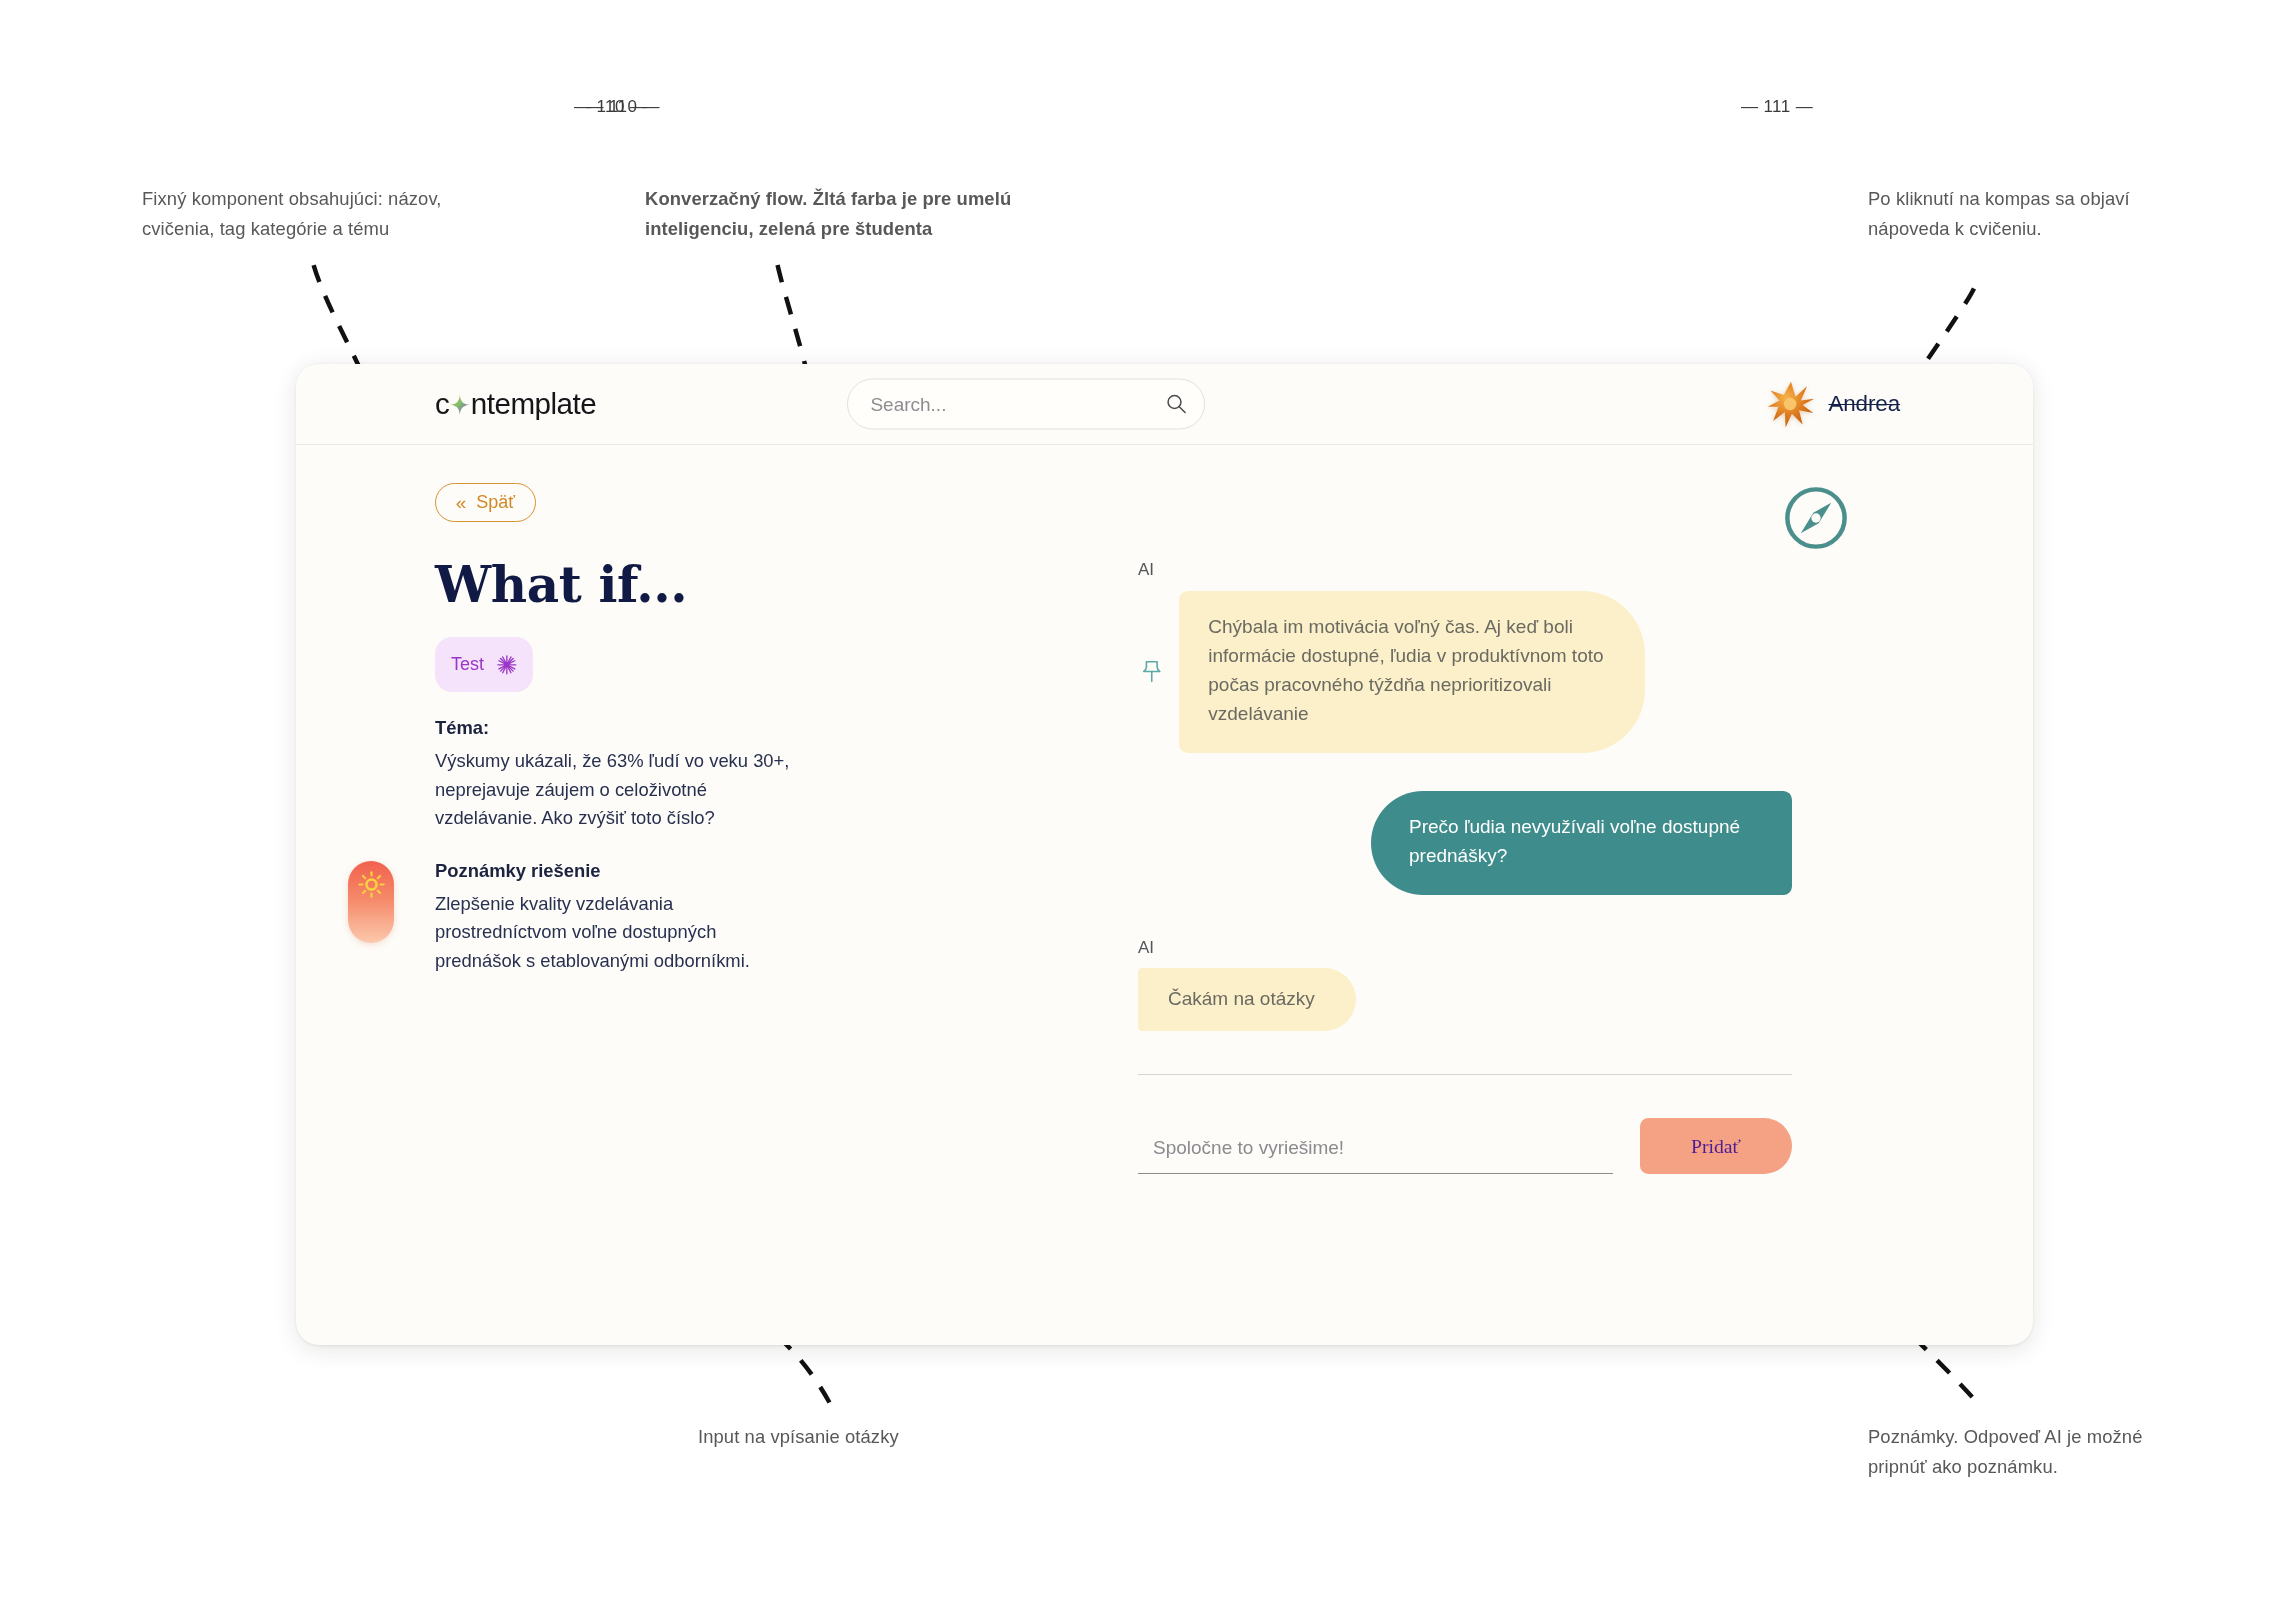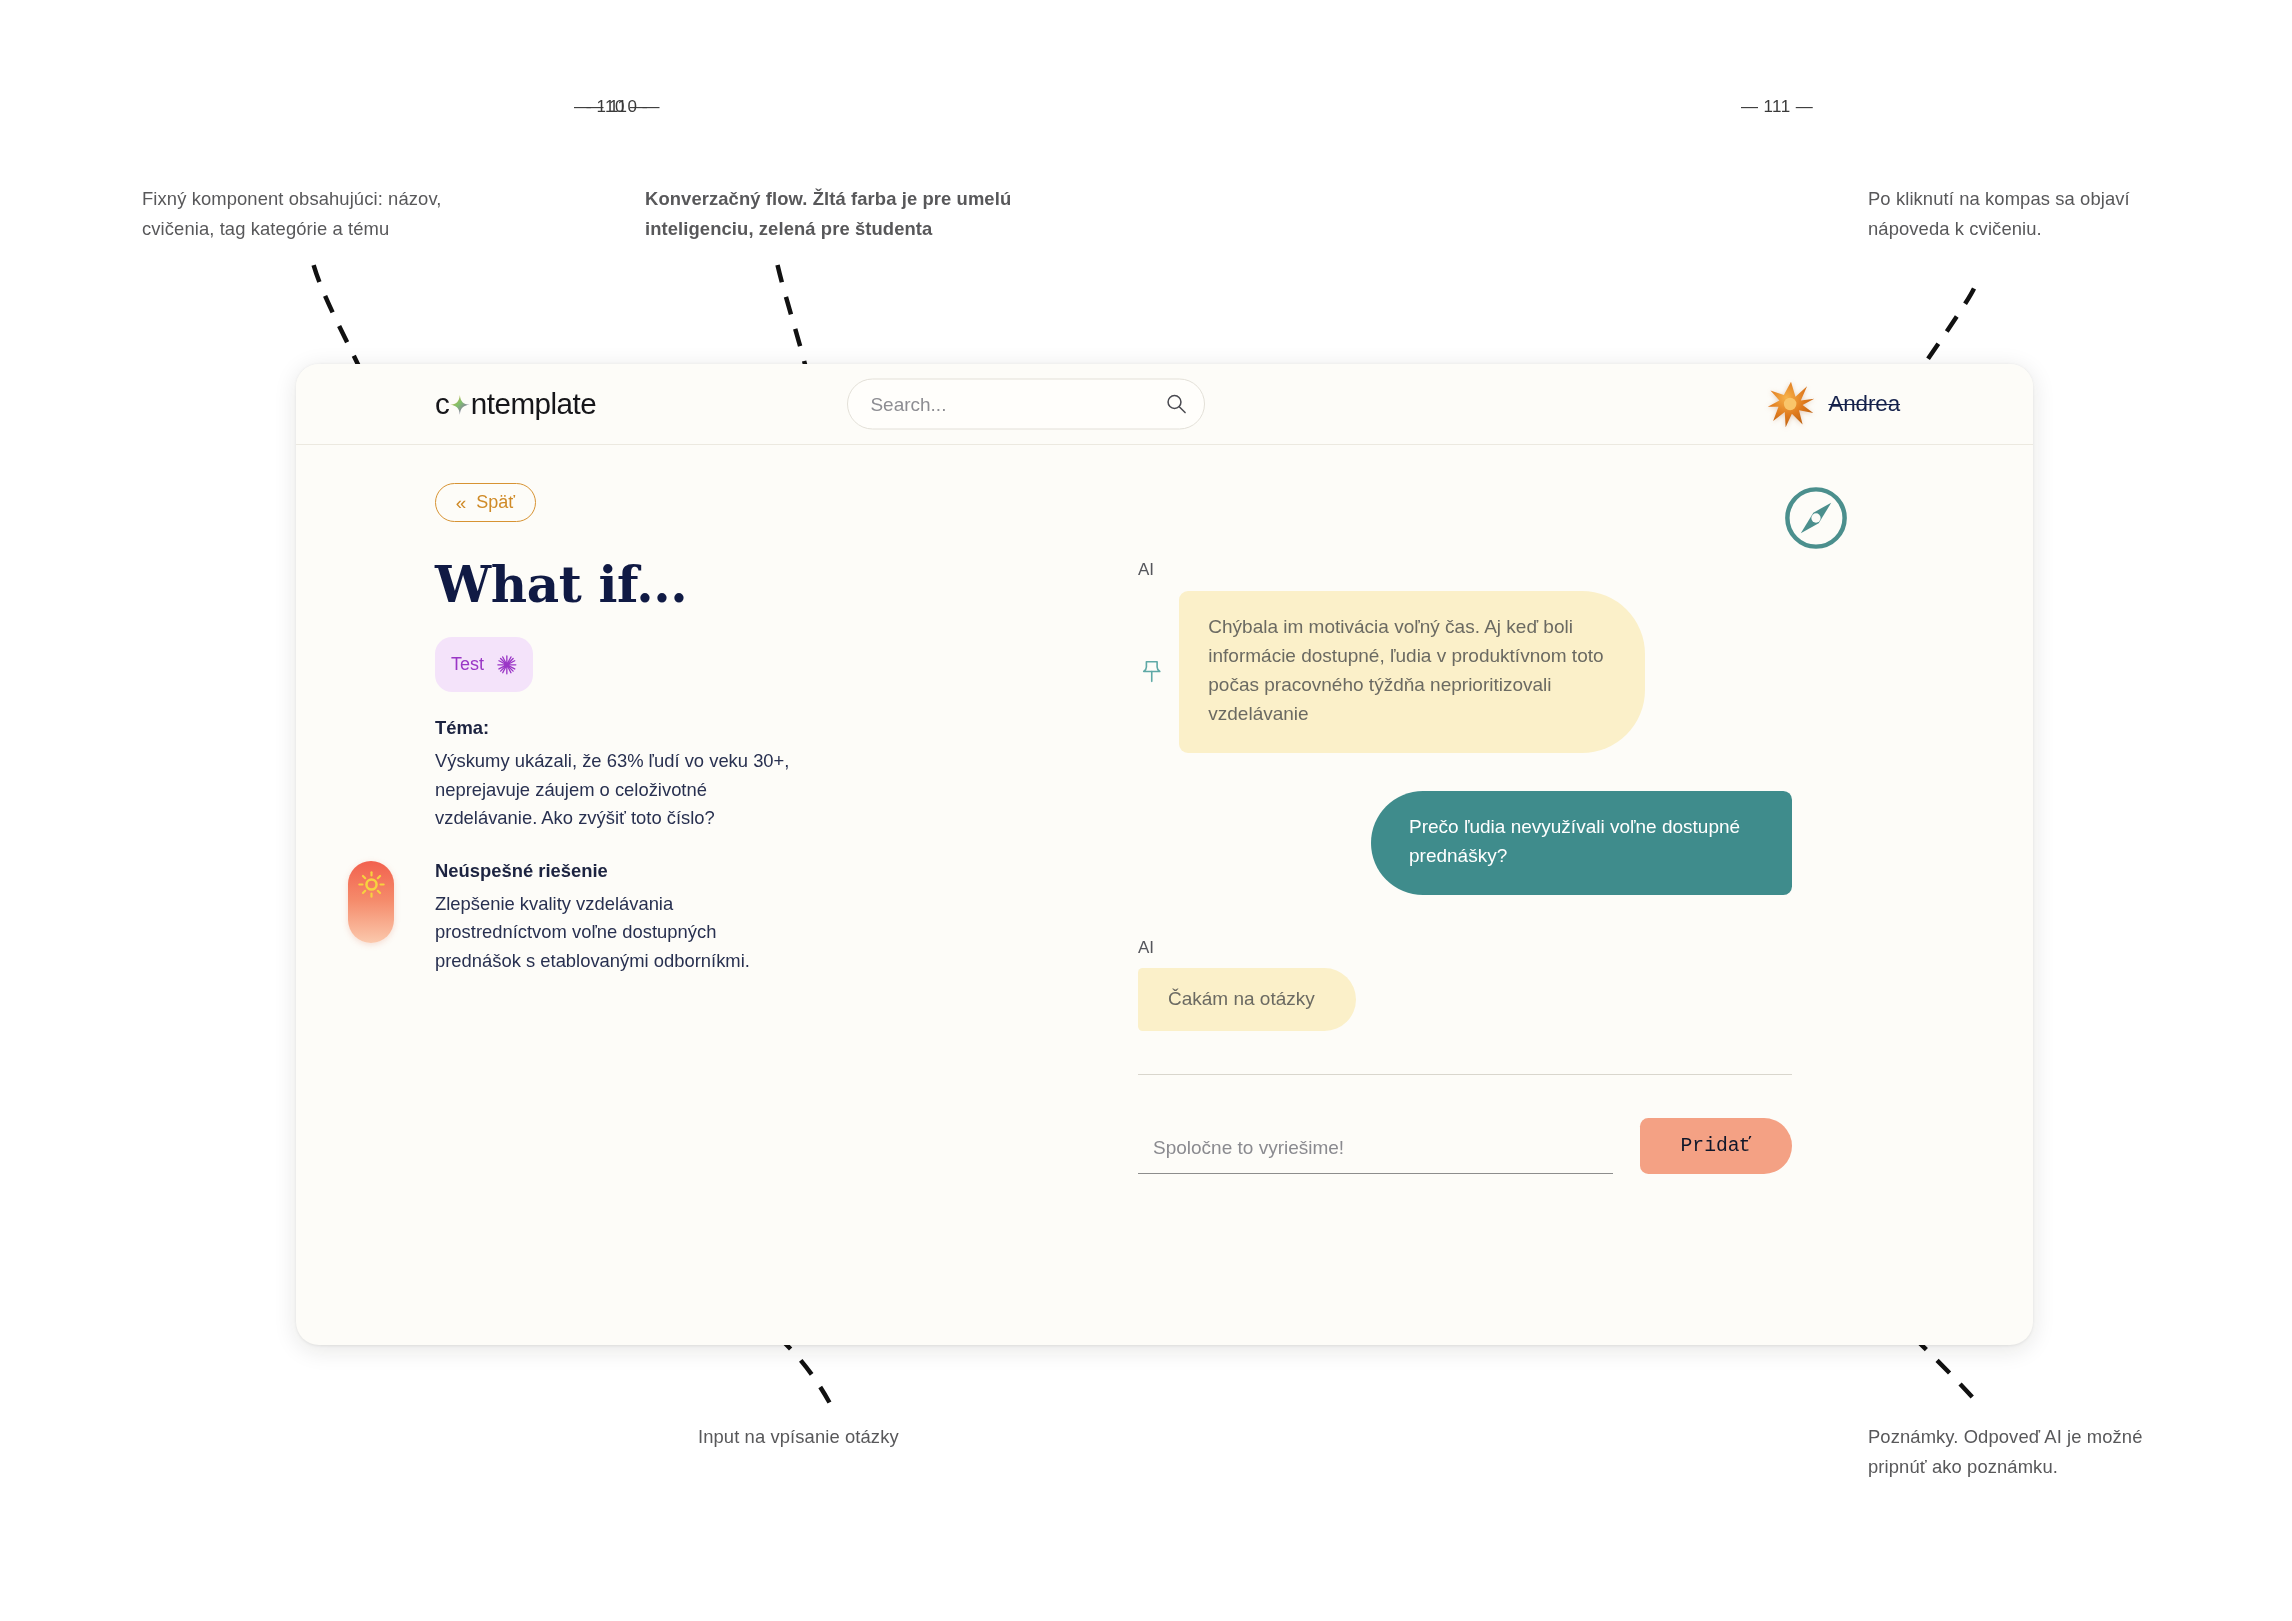--- a/index.html
+++ b/index.html
@@ -248,22 +248,22 @@
     color: #6e6e73;
     padding: 7.2px 3.6px 14.3px 15px;
   }
   .txt-field::placeholder { color: #8a8a8f; }
   .add-btn {
     flex: 0 0 auto;
     height: 56px; width: 152px;
     border: 0;
     border-radius: 10.7px 36px 36px 10.7px;
     background: #f4a184;
-    color: #0f172a;
-    font-family: Liberation Mono, monospace;
+    color: #4c1d95;
+    font-family: Liberation Serif, serif;
     font-size: 19.7px;
     cursor: pointer;
   }
 
   
   .compass {
     position: absolute; left: 1782px; top: 484px;
     width: 68px; height: 68px;
     cursor: pointer;
   }
@@ -384,21 +384,21 @@
                 <line x1="1.5" y1="15" x2="5" y2="15"></line>
                 <line x1="25" y1="15" x2="28.5" y2="15"></line>
                 <line x1="5.5" y1="5.5" x2="8" y2="8"></line>
                 <line x1="22" y1="22" x2="24.5" y2="24.5"></line>
                 <line x1="24.5" y1="5.5" x2="22" y2="8"></line>
                 <line x1="8" y1="22" x2="5.5" y2="24.5"></line>
               </g>
               <circle cx="15" cy="15" r="5.6" fill="none" stroke="#f7d23f" stroke-width="2.8"></circle>
             </svg>
           </span>
-          <div class="sec-label" style="margin-top:0">Neúspešné riešenie</div>
+          <div class="sec-label" style="margin-top:0">Poznámky riešenie</div>
           <div class="sec-body">Zlepšenie kvality vzdelávania prostredníctvom voľne dostupných prednášok s etablovanými odborníkmi.</div>
         </div>
       </div>
 
       <div class="chatcol">
 
         <div>
           <div class="role-label">AI</div>
           <div class="msg-row">
             <span class="pin-slot">

